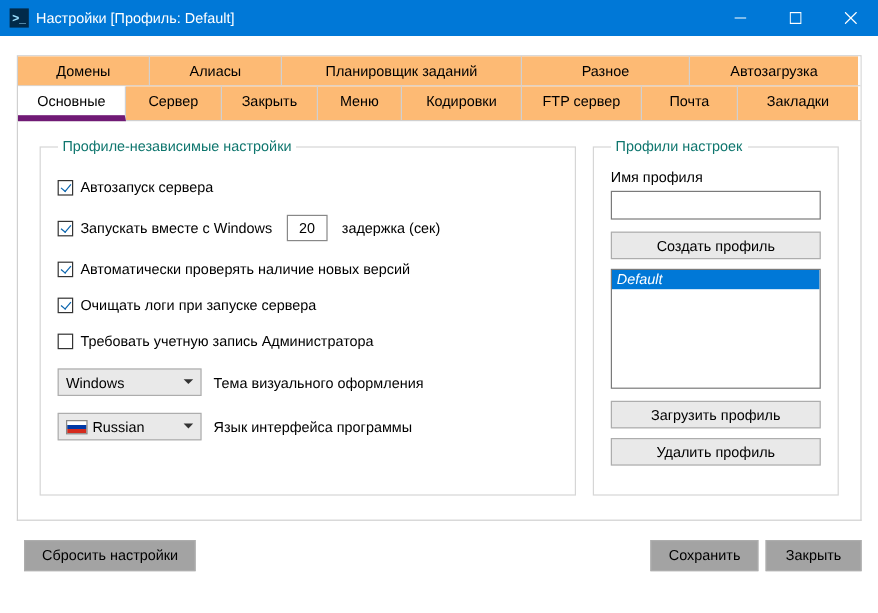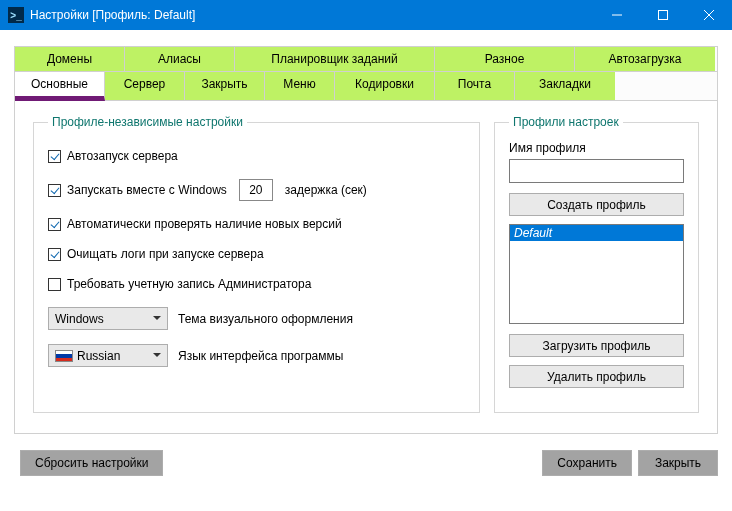--- a/index.html
+++ b/index.html
@@ -9,21 +9,21 @@
 .titlebar .icon { width: 16px; height: 16px; background: #012a4a; display: flex; align-items: center; justify-content: center; margin-right: 6px; color: #9de0ff; font-size: 10px; font-weight: bold; }
 .titlebar .title { flex: 1; font-size: 12px; }
 .titlebar .wbtn { width: 46px; height: 30px; display: flex; align-items: center; justify-content: center; color: #fff; }
 .titlebar .wbtn svg { stroke: #fff; fill: none; stroke-width: 1; }
 
 .content { padding: 16px 14px 10px 14px; }
 
 .tabs { border: 1px solid #d0d0d0; }
 .tab-row { display: flex; border-bottom: 1px solid #d0d0d0; background: #fcfcfc; }
 .tab-row:last-child { border-bottom: none; }
-.tab { padding: 5px 0; text-align: center; border-right: 1px solid #d0d0d0; cursor: default; background: #bef264; }
+.tab { padding: 5px 0; text-align: center; border-right: 1px solid #d0d0d0; cursor: default; background: #fdba74; }
 .tab:last-child { border-right: none; }
 .tab.active { background: #fff; position: relative; border-bottom: 5px solid #701a75; margin-bottom: -1px; }
 
 .tab-body { border: 1px solid #d0d0d0; border-top: none; padding: 14px 18px 20px 18px; display: flex; gap: 14px; }
 
 fieldset { border: 1px solid #d6d6d6; padding: 12px 14px 16px 14px; }
 legend { padding: 0 4px; color: #0f766e; }
 
 .left { flex: 1; }
 .right { width: 205px; }
@@ -82,20 +82,21 @@
         <div class="tab" style="width: 200px;">Планировщик заданий</div>
         <div class="tab" style="width: 140px;">Разное</div>
         <div class="tab" style="width: 140px;">Автозагрузка</div>
       </div>
     <div class="tab-row" id="tabrow2">
         <div class="tab active" style="width: 90px;">Основные</div>
         <div class="tab" style="width: 80px;">Сервер</div>
         <div class="tab" style="width: 80px;">Закрыть</div>
         <div class="tab" style="width: 70px;">Меню</div>
         <div class="tab" style="width: 100px;">Кодировки</div>
+        <div class="tab" style="width: 100px;">FTP сервер</div>
         <div class="tab" style="width: 80px;">Почта</div>
         <div class="tab" style="width: 100px;">Закладки</div>
       </div>
   </div>
 
   <div class="tab-body">
     <fieldset class="left">
       <legend>Профиле-независимые настройки</legend>
 
       <div class="chk-row">

